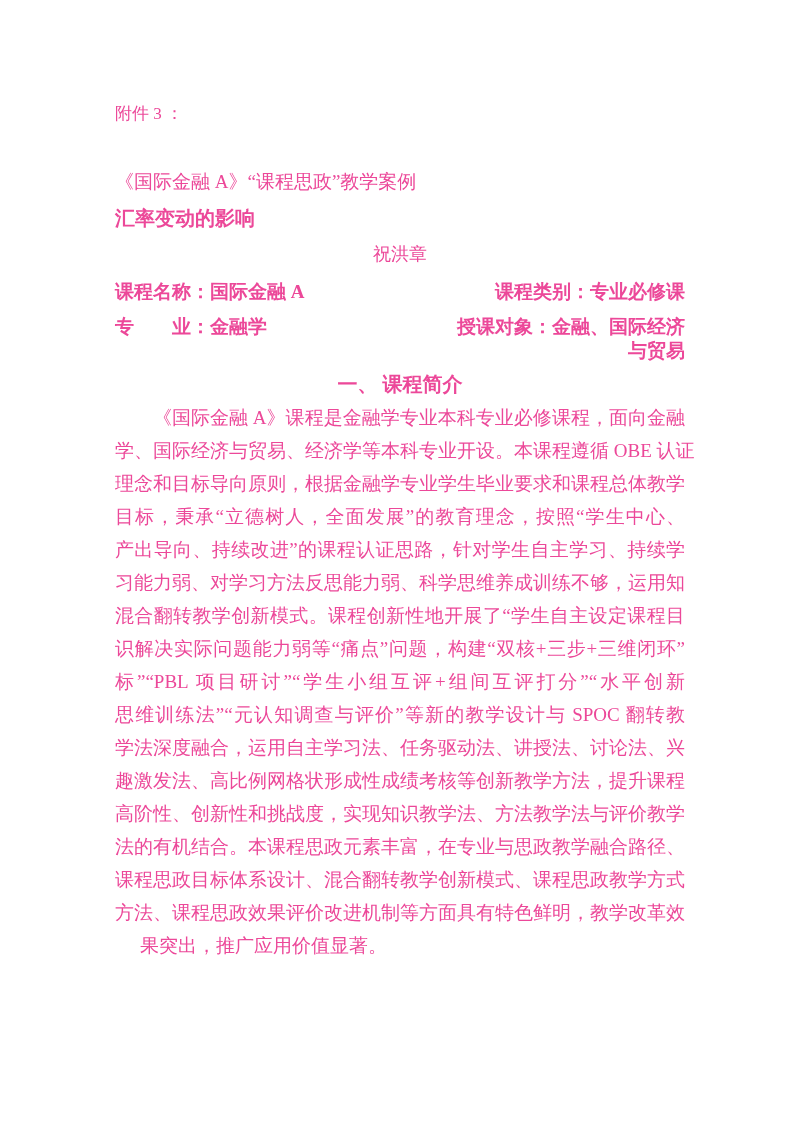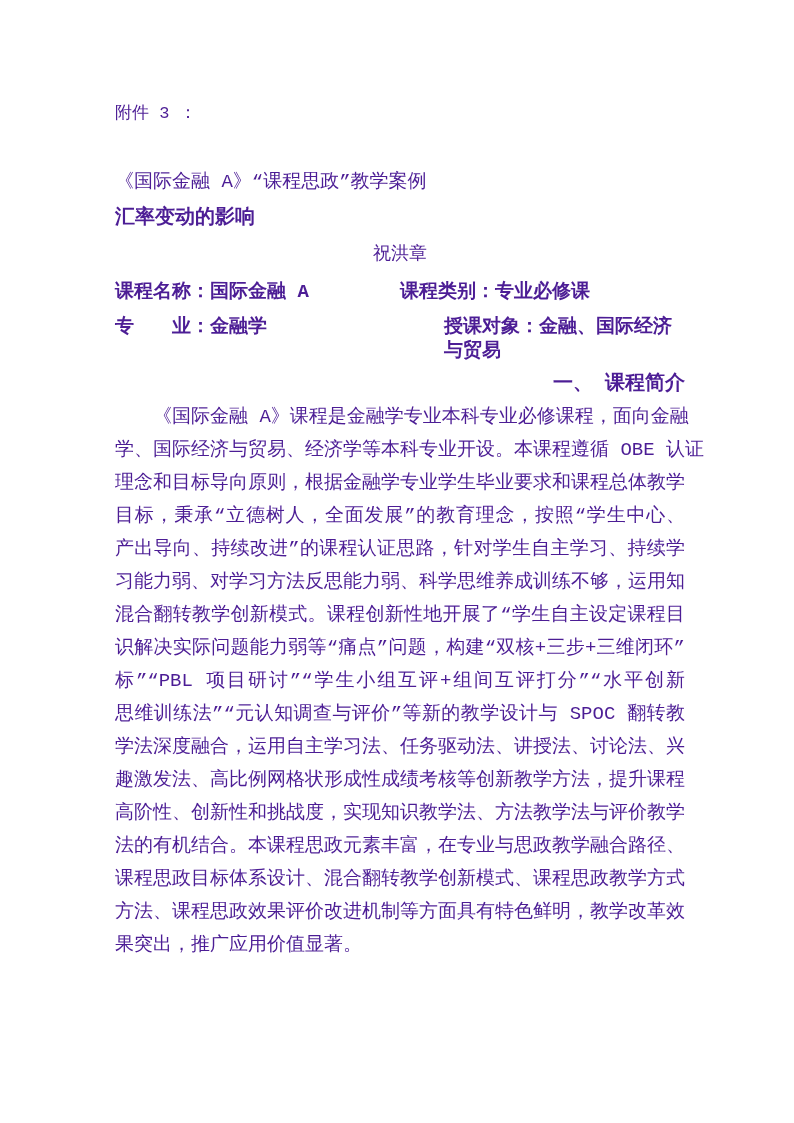--- a/index.html
+++ b/index.html
@@ -5,22 +5,22 @@
   html, body {
     margin: 0;
     padding: 0;
     background: #ffffff;
   }
   .page {
     position: relative;
     width: 794px;
     height: 1123px;
     background: #ffffff;
-    font-family: Liberation Mono, monospace;
-    color: #4c1d95;
+    font-family: Liberation Serif, serif;
+    color: #ec4899;
     overflow: hidden;
   }
   .content {
     position: absolute;
     left: 115px;
     top: 0;
     width: 570px;
   }
   .attachment {
     padding-top: 103px;
@@ -59,43 +59,45 @@
   .meta-row + .meta-row {
     margin-top: 11px;
     gap: 44px;
   }
   .meta-left {
     width: 285px;
     flex: 0 0 285px;
   }
   .meta-right {
     flex: 1 1 auto;
+    text-align: right;
   }
   .section-heading {
     margin-top: 8px;
     font-size: 20px;
     line-height: 26px;
     font-weight: bold;
-    text-align: right;
+    text-align: center;
   }
   .intro {
     margin-top: 4px;
     font-size: 19px;
     line-height: 33px;
   }
   .intro-line {
     text-align: justify;
     text-align-last: justify;
     white-space: nowrap;
   }
   .intro-line:first-child {
     text-indent: 2em;
   }
   .intro-line:last-child {
     text-align-last: left;
+    margin-left: 25px;
   }
 </style>
 </head>
 <body>
 
 <div class="page">
   <div class="content">
 
     <div class="attachment">附件 3 ：</div>
 

